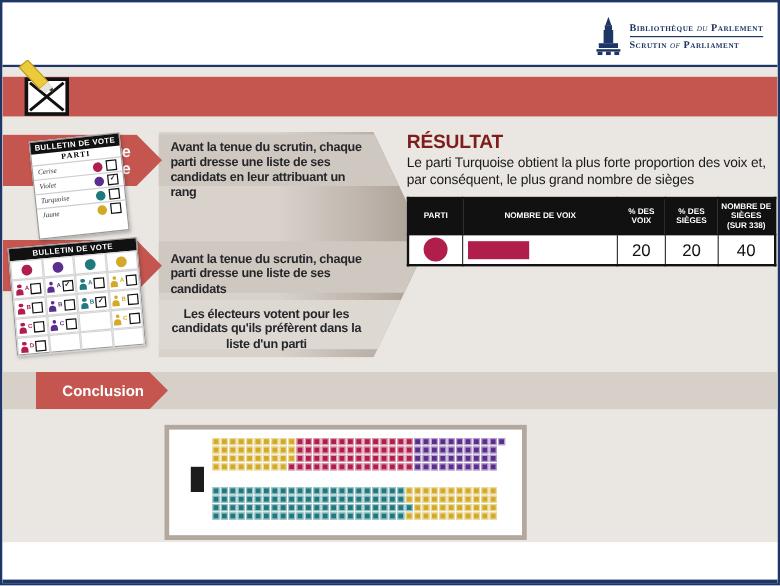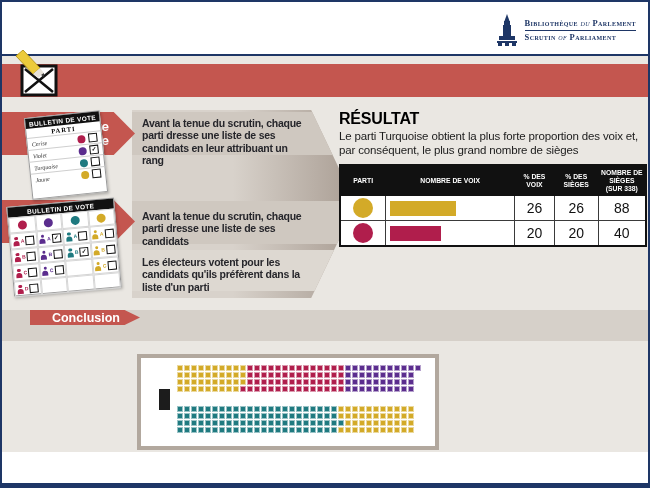--- a/index.html
+++ b/index.html
@@ -28,21 +28,21 @@
   .chevron{position:absolute;left:130px;top:108px;width:224px;height:188px;
            background:linear-gradient(to right,#d8d2cb 45%,#a99d93);
            clip-path:polygon(0 0,80% 0,100% 50%,80% 100%,0 100%);}
   .strip{position:absolute;left:0;width:100%;color:#26262b;font-size:10.5px;font-weight:bold;
          letter-spacing:-.25px;line-height:1.18;box-sizing:border-box;padding:5px 54px 0 10px;}
   .strip.dark{background:#cfc8c0;}
   .strip.light{background:#ddd8d1;}
   .s1{top:2px;height:43px;}
   .s2{top:51px;height:38px;padding-top:7px;}
   .s3{top:91px;height:43px;padding-top:9px;}
-  .s4{top:140px;height:41px;padding-top:6px;}
+  .s4{top:140px;height:41px;padding-top:6px;text-align:center;}
   
   .band{position:absolute;left:0;width:133px;height:43px;background:#c4564f;
         clip-path:polygon(0 0,84% 0,100% 50%,84% 100%,0 100%);
         display:flex;flex-direction:column;justify-content:center;align-items:flex-end;
         padding-right:26px;box-sizing:border-box;color:#fff;font-weight:bold;font-size:13.5px;
         line-height:1.02;text-align:right;}
   .band1{top:110px;}
   .band2{top:198px;}
   
   .ballot{position:absolute;background:#fff;border:1px solid #9a9a9a;
@@ -62,36 +62,36 @@
   .b2cell{height:14px;border:.5px solid #d5d5d5;display:flex;align-items:center;
           justify-content:center;gap:1px;}
   .dot9{width:9px;height:9px;border-radius:50%;margin:2px auto;}
   .person{position:relative;width:7px;height:9px;display:inline-block;}
   .person:before{content:"";position:absolute;top:0;left:2px;width:3.5px;height:3.5px;
                  border-radius:50%;background:currentColor;}
   .person:after{content:"";position:absolute;bottom:0;left:.5px;width:6px;height:5px;
                 border-radius:3px 3px 0 0;background:currentColor;}
   .b2letter{font-size:5px;font-weight:bold;}
   
-  .result-hd{position:absolute;left:337px;top:108px;font-size:16px;font-weight:800;color:#000000;
+  .result-hd{position:absolute;left:337px;top:108px;font-size:16px;font-weight:800;color:#7f1d1d;
              letter-spacing:-.2px;text-align:center;}
   .result-sub{position:absolute;left:337px;top:127px;width:308px;font-size:11.5px;color:#1b1b1b;
               letter-spacing:-.15px;line-height:1.25;}
   table.res{position:absolute;left:337px;top:162px;width:308px;border-collapse:collapse;
             background:#fff;border:2px solid #111;}
   table.res th{background:#111;color:#fff;font-size:6.8px;font-weight:bold;text-align:center;
                padding:3px 1px;white-space:pre-line;line-height:1.15;border:1px solid #111;}
   table.res td{border:1px solid #3a3a3a;text-align:center;font-size:14px;color:#111;
                height:24px;padding:0;}
   .barcell{padding:0 4px !important;text-align:left !important;}
   .bar{height:15px;}
   .pdot{width:20px;height:20px;border-radius:50%;margin:0 auto;}
   
   .concl-band{position:absolute;left:0;top:308px;width:100%;height:31px;background:#d6d0c9;}
-  .concl-label{position:absolute;left:28px;top:308px;width:110px;height:15px;background:#c4564f;
+  .concl-label{position:absolute;left:28px;top:308px;width:110px;height:31px;background:#c4564f;
                clip-path:polygon(0 0,86% 0,100% 50%,86% 100%,0 100%);color:#fff;font-weight:bold;
                font-size:12.5px;display:flex;align-items:center;justify-content:flex-end;
                padding-right:20px;box-sizing:border-box;}
   .concl-text{position:absolute;left:145px;top:315px;font-size:11.5px;font-weight:500;
               color:#1d1d1d;letter-spacing:-.1px;}
   
   .seatbox{position:absolute;left:135px;top:352px;width:302px;height:96px;background:#fff;
            border:4px solid #b2a89e;box-sizing:border-box;}
   .speaker{position:absolute;left:18px;top:31px;width:11px;height:21px;background:#1c1c1c;}
   .block{position:absolute;left:36px;}
@@ -291,31 +291,20 @@
 VOIX</th>
           <th>% DES
 SIÈGES</th>
           <th>NOMBRE DE SIÈGES
 (SUR 338)</th>
         </tr>
       </thead>
     <tbody id="res-body">
         <tr>
           <td>
-            <div class="pdot" style="background: rgb(211, 170, 40);"></div>
-          </td>
-          <td class="barcell">
-            <div class="bar" style="background: rgb(211, 170, 40); width: 54.7368%;"></div>
-          </td>
-          <td>26</td>
-          <td>26</td>
-          <td>88</td>
-        </tr>
-        <tr>
-          <td>
             <div class="pdot" style="background: rgb(176, 30, 76);"></div>
           </td>
           <td class="barcell">
             <div class="bar" style="background: rgb(176, 30, 76); width: 42.1053%;"></div>
           </td>
           <td>20</td>
           <td>20</td>
           <td>40</td>
         </tr>
       </tbody>

